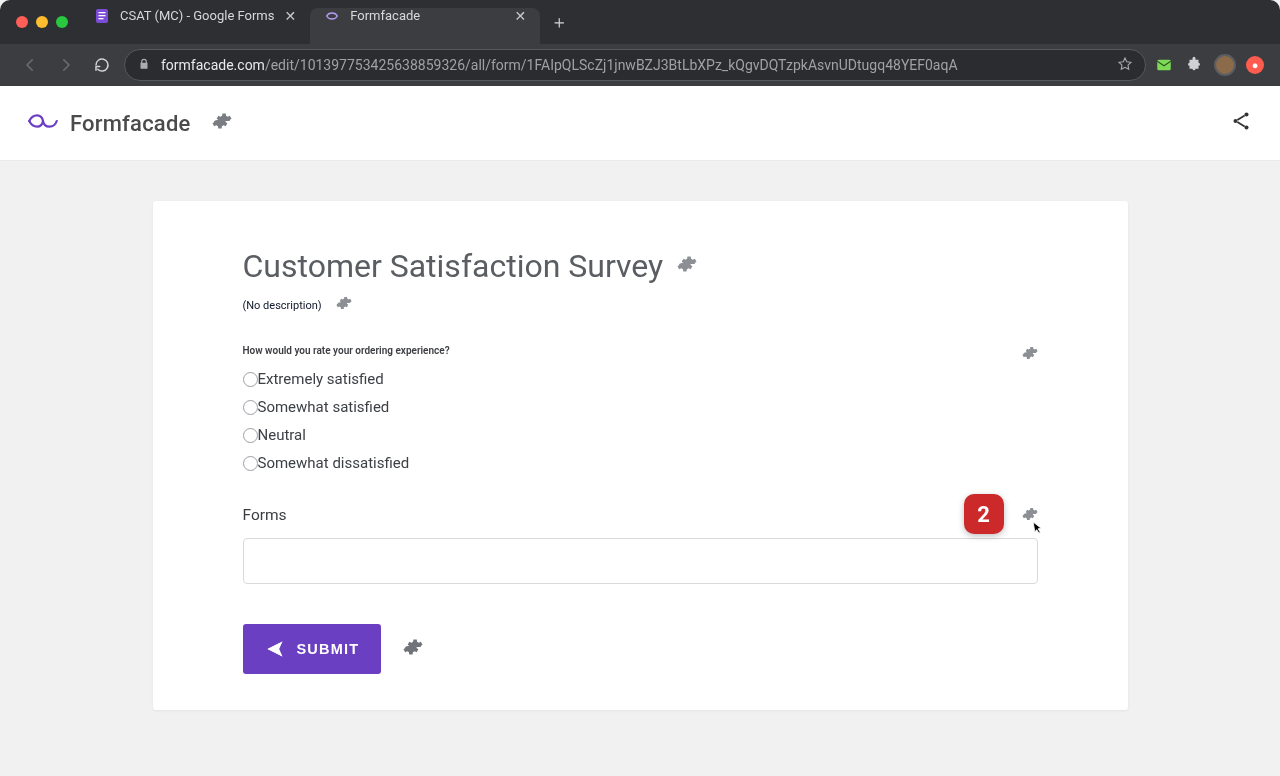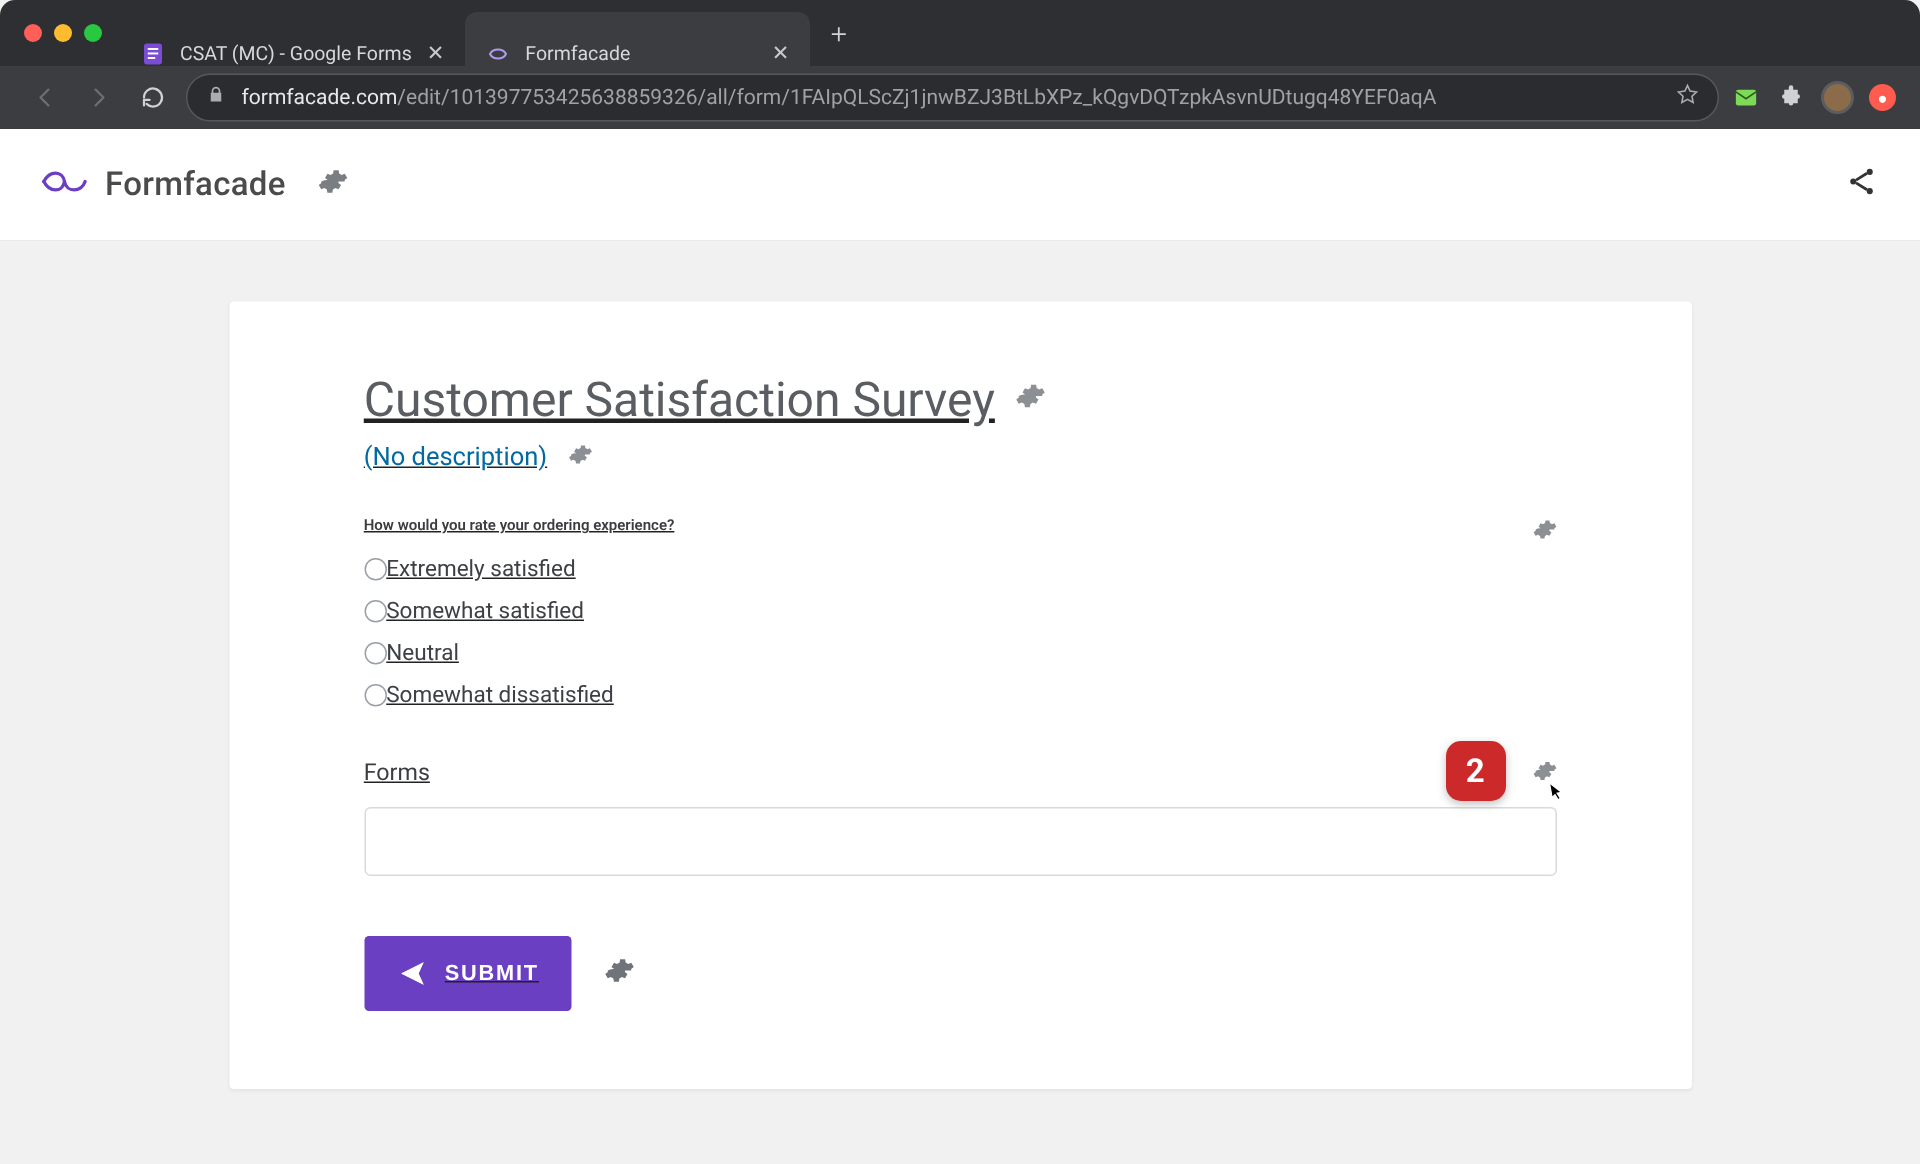--- a/index.html
+++ b/index.html
@@ -14,21 +14,21 @@
     border-radius: 10px;
   }
 
   
   .chrome { background:#2d2f33; height:44px; display:flex; align-items:flex-end; padding:0 8px; }
   .traffic { display:flex; gap:8px; margin-left:8px; align-self:center; margin-right:12px; }
   .dot { width:12px; height:12px; border-radius:50%; }
   .dot.red{background:#ff5f57;} .dot.yellow{background:#febc2e;} .dot.green{background:#28c840;}
   .tabs { display:flex; align-items:flex-end; gap:0; }
   .tab {
-    height:36px; min-width:230px; display:flex; align-items:flex-end; gap:10px;
+    height:36px; min-width:230px; display:flex; align-items:flex-start; gap:10px;
     padding:0 14px; color:#d6d8db; font-size:13px; border-radius:8px 8px 0 0;
     position:relative; cursor:pointer;
   }
   .tab.inactive { background:transparent; }
   .tab.active { background:#3b3d41; }
   .tab .favicon { width:16px; height:16px; display:inline-flex; align-items:center; justify-content:center; }
   .tab .close { margin-left:auto; font-size:14px; color:#c7c9cc; }
   .newtab { width:26px; height:26px; display:flex; align-items:center; justify-content:center; color:#cfd1d4; margin-left:6px; align-self:center; font-size:18px; cursor:pointer;}
   .toolbar {
     height:42px; background:#3b3d41; display:flex; align-items:center; padding:0 16px; gap:8px;
@@ -57,27 +57,27 @@
   .brand { display:flex; align-items:center; gap:12px; }
   .brand .logo { color:#6b3fc2; }
   .brand .name { font-size:22px; color:#4b4b4b; font-weight:500; letter-spacing:.2px; }
   .gear-btn { margin-left:22px; color:#7a7d82; cursor:pointer; }
   .share-btn { margin-left:auto; color:#333; cursor:pointer; }
 
   
   .page { padding:40px 0 0; display:flex; justify-content:center; }
   .card {
     width:975px; background:#fff; border-radius:3px; box-shadow:0 1px 3px rgba(0,0,0,.06);
-    padding:46px 90px 52px; position:relative;text-decoration:underline;
+    padding:46px 90px 36px; position:relative;
   }
   .title-row { display:flex; align-items:center; gap:14px; }
   .form-title { font-size:32px; color:#5a5d61; font-weight:400; }
   .small-gear { color:#8c8f93; cursor:pointer; }
   .desc-row { display:flex; align-items:center; gap:14px; margin-top:10px; }
-  .form-desc { color:#0369a1; font-size:17px; }
+  .form-desc { color:#0f172a; font-size:11px; }
 
   .q-block { margin-top:30px; position:relative; }
   .q-head { display:flex; align-items:center; }
   .q-label { font-size:10px; color:#3b3d41; font-weight:600; }
   .q-gear { position:absolute; right:0; top:0; color:#8c8f93; cursor:pointer; }
 
   .options { margin-top:14px; display:flex; flex-direction:column; gap:10px; }
   .opt { display:flex; align-items:center; color:#3d4045; font-size:15px; }
   .radio {
     width:15px; height:15px; border:1.6px solid #9aa0a6; border-radius:50%;

